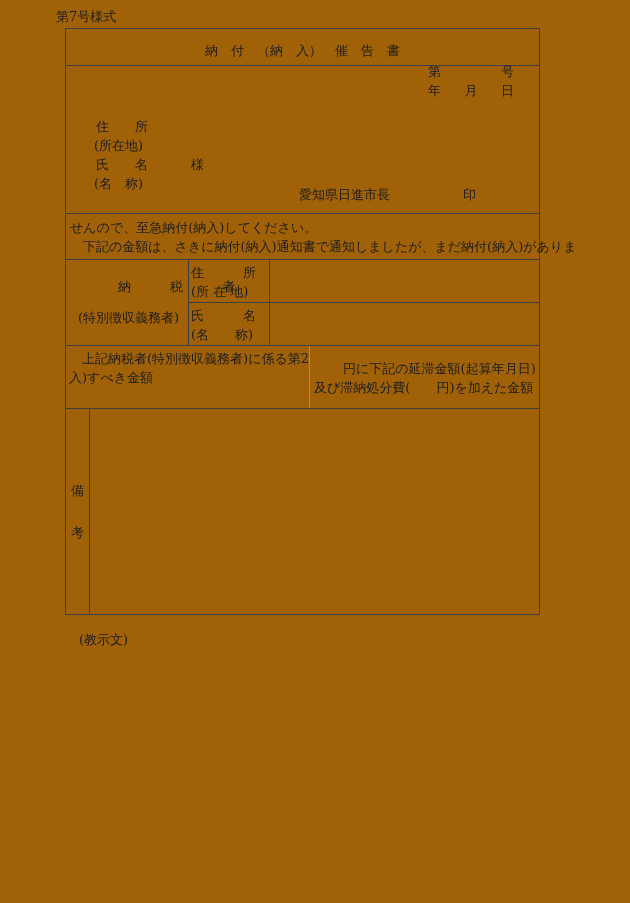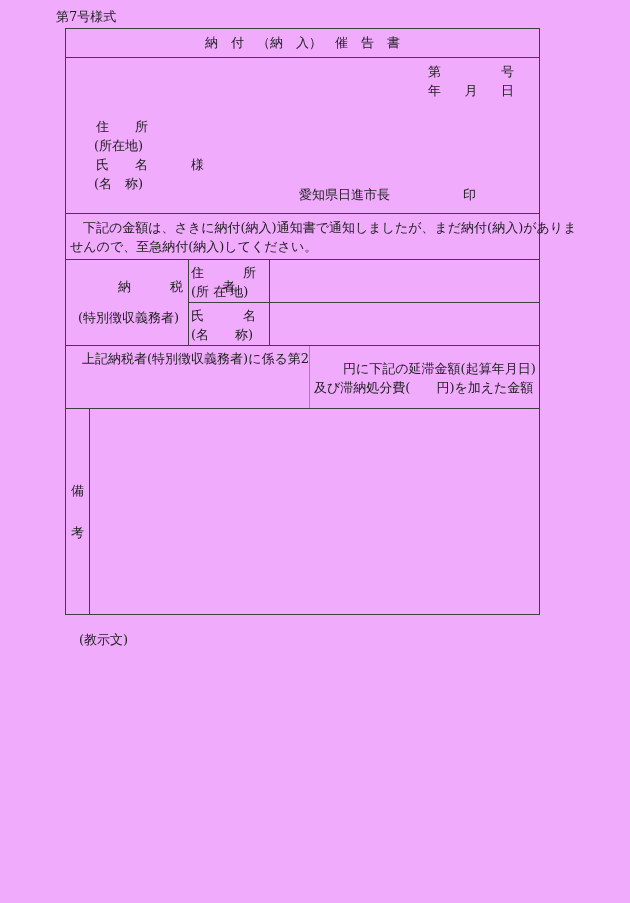--- a/index.html
+++ b/index.html
@@ -1,35 +1,35 @@
 <!DOCTYPE html>
 <html><head>
 <meta charset="utf-8">
 <style>
   * { margin: 0; padding: 0; box-sizing: border-box; }
   html, body { background: #ffffff; }
   .page {
     position: relative;
     width: 630px;
     height: 903px;
-    background: #f0abfc;
+    background: #a16207;
     font-family: "DejaVu Serif", "Liberation Serif", serif;
     color: #1c1c1c;
     font-size: 13px;
     overflow: hidden;
   }
   .abs { position: absolute; }
   .form-label { left: 56px; top: 9px; height: 16px; line-height: 16px; }
   .outer-box {
     left: 65px; top: 28px; width: 475px; height: 587px;
     border: 1px solid #3f3f3f;
   }
   
   .title-row {
-    left: 0; top: 0; width: 473px; height: 29px;
+    left: 0; top: 8px; width: 473px; height: 29px;
     border-bottom: 1px solid #3f3f3f;
     display: flex; align-items: center; justify-content: center;
   }
   
   .docnum-block { left: 362px; top: 33px; width: 86px; line-height: 19px; }
   .docnum-line { display: flex; justify-content: space-between; }
   .recipient-heading { left: 18px; top: 70px; }
   .addr-label   { left: 30px; top: 89px; }
   .addr-sub     { left: 28px; top: 108px; }
   .name-label   { left: 30px; top: 127px; }
@@ -126,22 +126,22 @@
     <div class="abs addr-label">住　　所</div>
     <div class="abs addr-sub">(所在地)</div>
     <div class="abs name-label">氏　　名</div>
     <div class="abs honorific">様</div>
     <div class="abs name-sub">(名　称)</div>
 
     <div class="abs issuer-title">愛知県日進市長</div>
     <div class="abs seal">印</div>
 
     <div class="abs notice-section">
+      <div class="notice-line">せんので、至急納付(納入)してください。</div>
       <div class="notice-line">　下記の金額は、さきに納付(納入)通知書で通知しましたが、まだ納付(納入)がありま</div>
-      <div class="notice-line">せんので、至急納付(納入)してください。</div>
     </div>
 
     <div class="abs tax-table">
       <div class="payer-cell">
         <div class="payer-main">納　　　税　　　者</div>
         <div class="payer-sub">(特別徴収義務者)</div>
       </div>
       <div class="tax-rows">
         <div class="tax-row first">
           <div class="tax-row-label">
@@ -156,20 +156,21 @@
             <div>(名　　称)</div>
           </div>
           <div class="tax-row-value"></div>
         </div>
       </div>
     </div>
 
     <div class="abs amount-row">
       <div class="amount-left">
         <div>　上記納税者(特別徴収義務者)に係る第2</div>
+        <div>入)すべき金額</div>
       </div>
       <div class="amount-right">
         <div class="r1">円に下記の延滞金額(起算年月日)</div>
         <div class="r2">及び滞納処分費(　　円)を加えた金額</div>
       </div>
     </div>
 
     <div class="abs remarks-row">
       <div class="remarks-label-cell">
         <span>備</span>

